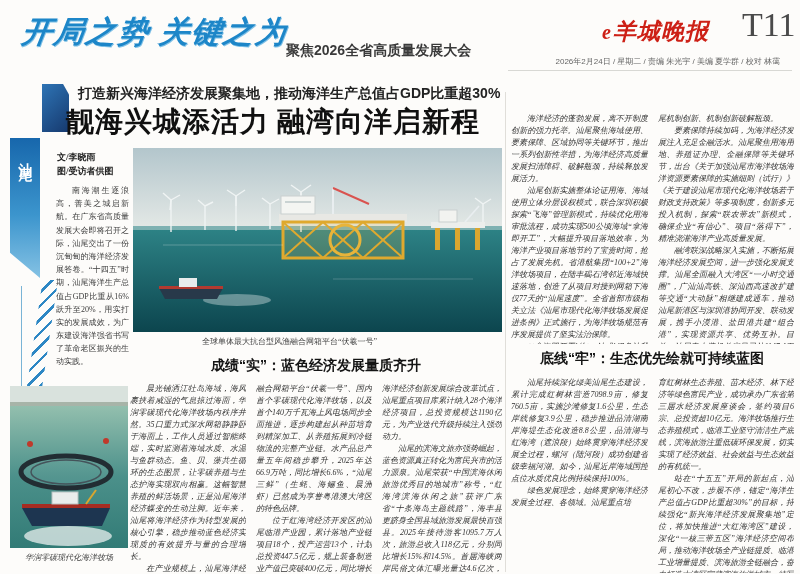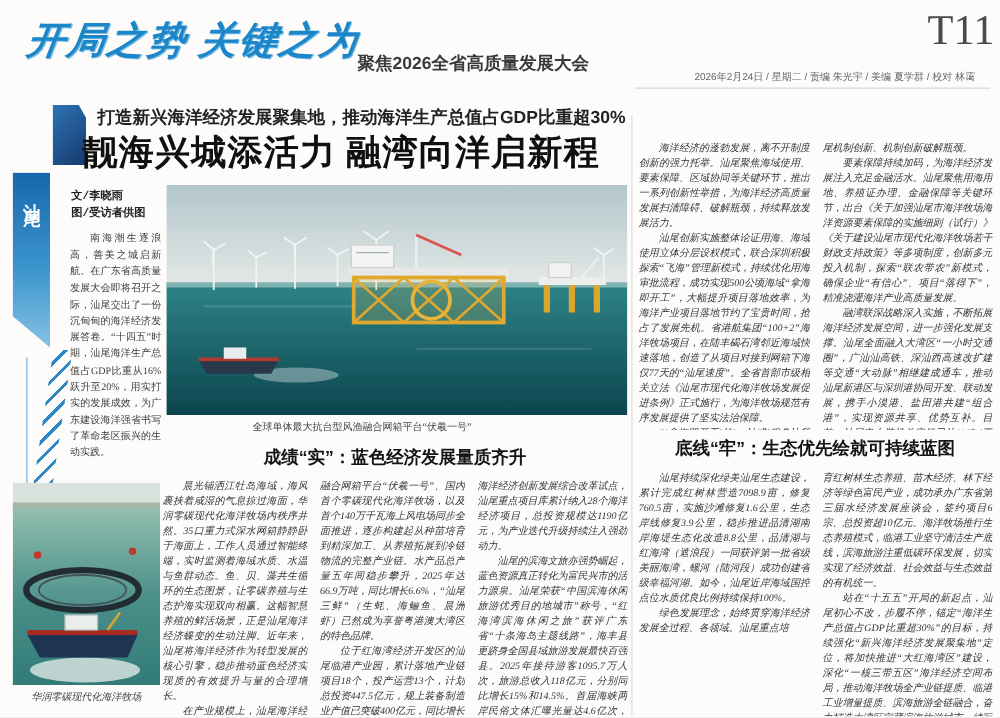--- a/index.html
+++ b/index.html
@@ -37,21 +37,21 @@
     font-size:14px;font-weight:bold;letter-spacing:5px;font-family:"Liberation Sans",sans-serif;}
   .rail-stripes{left:24px;top:280px;width:34px;height:126px;
     background:repeating-linear-gradient(135deg,#2d87c4 0 2.5px,transparent 2.5px 9.5px);
     clip-path:polygon(55% 0,100% 0,45% 100%,0 100%);}
   .rail-line{left:21px;top:286px;width:1px;height:132px;background:#79b4d6;}
   .rail-dot{left:15px;top:420px;width:9px;height:9px;border:2px solid #2d87c4;border-radius:50%;
     background:radial-gradient(circle,#2d87c4 0 2px,#fff 2.5px);}
 
   
   .byline{left:57px;top:150px;font-size:9px;font-weight:bold;color:#222;line-height:1.6;
-    font-family:Liberation Mono, monospace;}
+    font-family:Liberation Serif, serif;}
   .intro{left:56px;top:184px;width:73px;height:200px;font-size:8px;line-height:1.65;
     text-align:justify;color:#3c3c3c;text-indent:2em;overflow:hidden;}
 
   
   .photo-main{left:133px;top:148px;width:369px;height:184px;overflow:hidden;}
   .caption-main{left:202px;top:336px;width:300px;font-size:8px;color:#444;text-align:left;
     }
   .photo-left{left:10px;top:386px;width:118px;height:162px;overflow:hidden;}
   .caption-left{left:10px;top:552px;width:118px;text-align:center;font-size:8px;color:#444;
     font-style:italic;}
@@ -74,20 +74,23 @@
   .s3cb{left:658px;top:377px;width:136px;height:196px;}
   .vrule{left:505px;top:92px;width:1px;height:480px;background:#e0ded9;}
 </style>
 </head>
 <body>
 
 <div id="page">
 
   <div class="abs script-title">开局之势 关键之为</div>
   <div class="abs focus">聚焦2026全省高质量发展大会</div>
+  <div class="abs logo">
+    <span class="mark">e</span><span class="name">羊城晚报</span>
+  </div>
   <div class="abs pageno">T11</div>
   <div class="abs dateline">2026年2月24日 / 星期二 / 责编 朱光宇 / 美编 夏学群 / 校对 林霭</div>
   <div class="abs header-rule"></div>
 
   <div class="abs marker"></div>
   <div class="abs kicker">打造新兴海洋经济发展聚集地，推动海洋生产总值占GDP比重超30%</div>
   <div class="abs headline">靓海兴城添活力 融湾向洋启新程</div>
 
   <div class="abs rail-banner">
     <div class="rail-region">汕尾</div>
@@ -236,21 +239,21 @@
     <p>“‘拿海即开工’的‘一站式’服务让我们有满满底气试乘风破浪。”华润电力（汕尾）有限公司区域开发总监张健军感慨道，“项目从申请到获批仅用两个月，效率远超以往。”这份认可，正是汕</p>
   </div>
   <div class="abs col s2cb">
     <p class="cont">尾机制创新、机制创新破解瓶颈。</p>
     <p>要素保障持续加码，为海洋经济发展注入充足金融活水。汕尾聚焦用海用地、养殖证办理、金融保障等关键环节，出台《关于加强汕尾市海洋牧场海洋资源要素保障的实施细则（试行）》《关于建设汕尾市现代化海洋牧场若干财政支持政策》等多项制度，创新多元投入机制，探索“联农带农”新模式，确保企业“有信心”、项目“落得下”，精准浇灌海洋产业高质量发展。</p>
     <p>融湾联深战略深入实施，不断拓展海洋经济发展空间，进一步强化发展支撑。汕尾全面融入大湾区“一小时交通圈”，广汕汕高铁、深汕西高速改扩建等交通“大动脉”相继建成通车，推动汕尾新港区与深圳港协同开发、联动发展，携手小漠港、盐田港共建“组合港”，实现资源共享、优势互补。目前，汕尾电力装机总容量已达1147.4万千瓦，成为大湾区绿色电力重要供应地，“深圳研发+汕尾制造”“深圳总部+汕尾基地”的梯度合作模式加速成型，成效显现，为海洋经济发展注入更多外部动能。</p>
   </div>
 
   <div class="abs sec-title s3-title">底线“牢”：生态优先绘就可持续蓝图</div>
   <div class="abs col s3ca">
-    <p>汕尾持续深化绿美汕尾生态建设，累计完成红树林营造7098.9亩，修复760.5亩，实施沙滩修复1.6公里，生态岸线修复3.9公里，稳步推进品清湖南岸海堤生态化改造8.8公里，品清湖与红海湾（遮浪段）一同获评第一批省级美丽海湾，螺河（陆河段）成功创建省级幸福河湖。如今，汕尾近岸海域国控点位水质优良比例持续保持100%。</p>
+    <p>汕尾持续深化绿美汕尾生态建设，累计完成红树林营造7098.9亩，修复760.5亩，实施沙滩修复1.6公里，生态岸线修复3.9公里，稳步推进品清湖南岸海堤生态化改造8.8公里，品清湖与红海湾（遮浪段）始终贯穿海洋经济发展全过程，螺河（陆河段）成功创建省级幸福河湖。如今，汕尾近岸海域国控点位水质优良比例持续保持100%。</p>
     <p>绿色发展理念，始终贯穿海洋经济发展全过程、各领域。汕尾重点培</p>
   </div>
   <div class="abs col s3cb">
     <p class="cont">育红树林生态养殖、苗木经济、林下经济等绿色富民产业，成功承办广东省第三届水经济发展座谈会，签约项目6宗、总投资超10亿元。海洋牧场推行生态养殖模式，临港工业坚守清洁生产底线，滨海旅游注重低碳环保发展，切实实现了经济效益、社会效益与生态效益的有机统一。</p>
     <p>站在“十五五”开局的新起点，汕尾初心不改，步履不停，锚定“海洋生产总值占GDP比重超30%”的目标，持续强化“新兴海洋经济发展聚集地”定位，将加快推进“大红海湾区”建设，深化“一核三带五区”海洋经济空间布局，推动海洋牧场全产业链提质、临港工业增量提质、滨海旅游全链融合，奋力打造大湾区宝藏滨海旅游城市，续写海洋经济发展新篇章。</p>
   </div>
 
 </div>
 
 </body></html>

